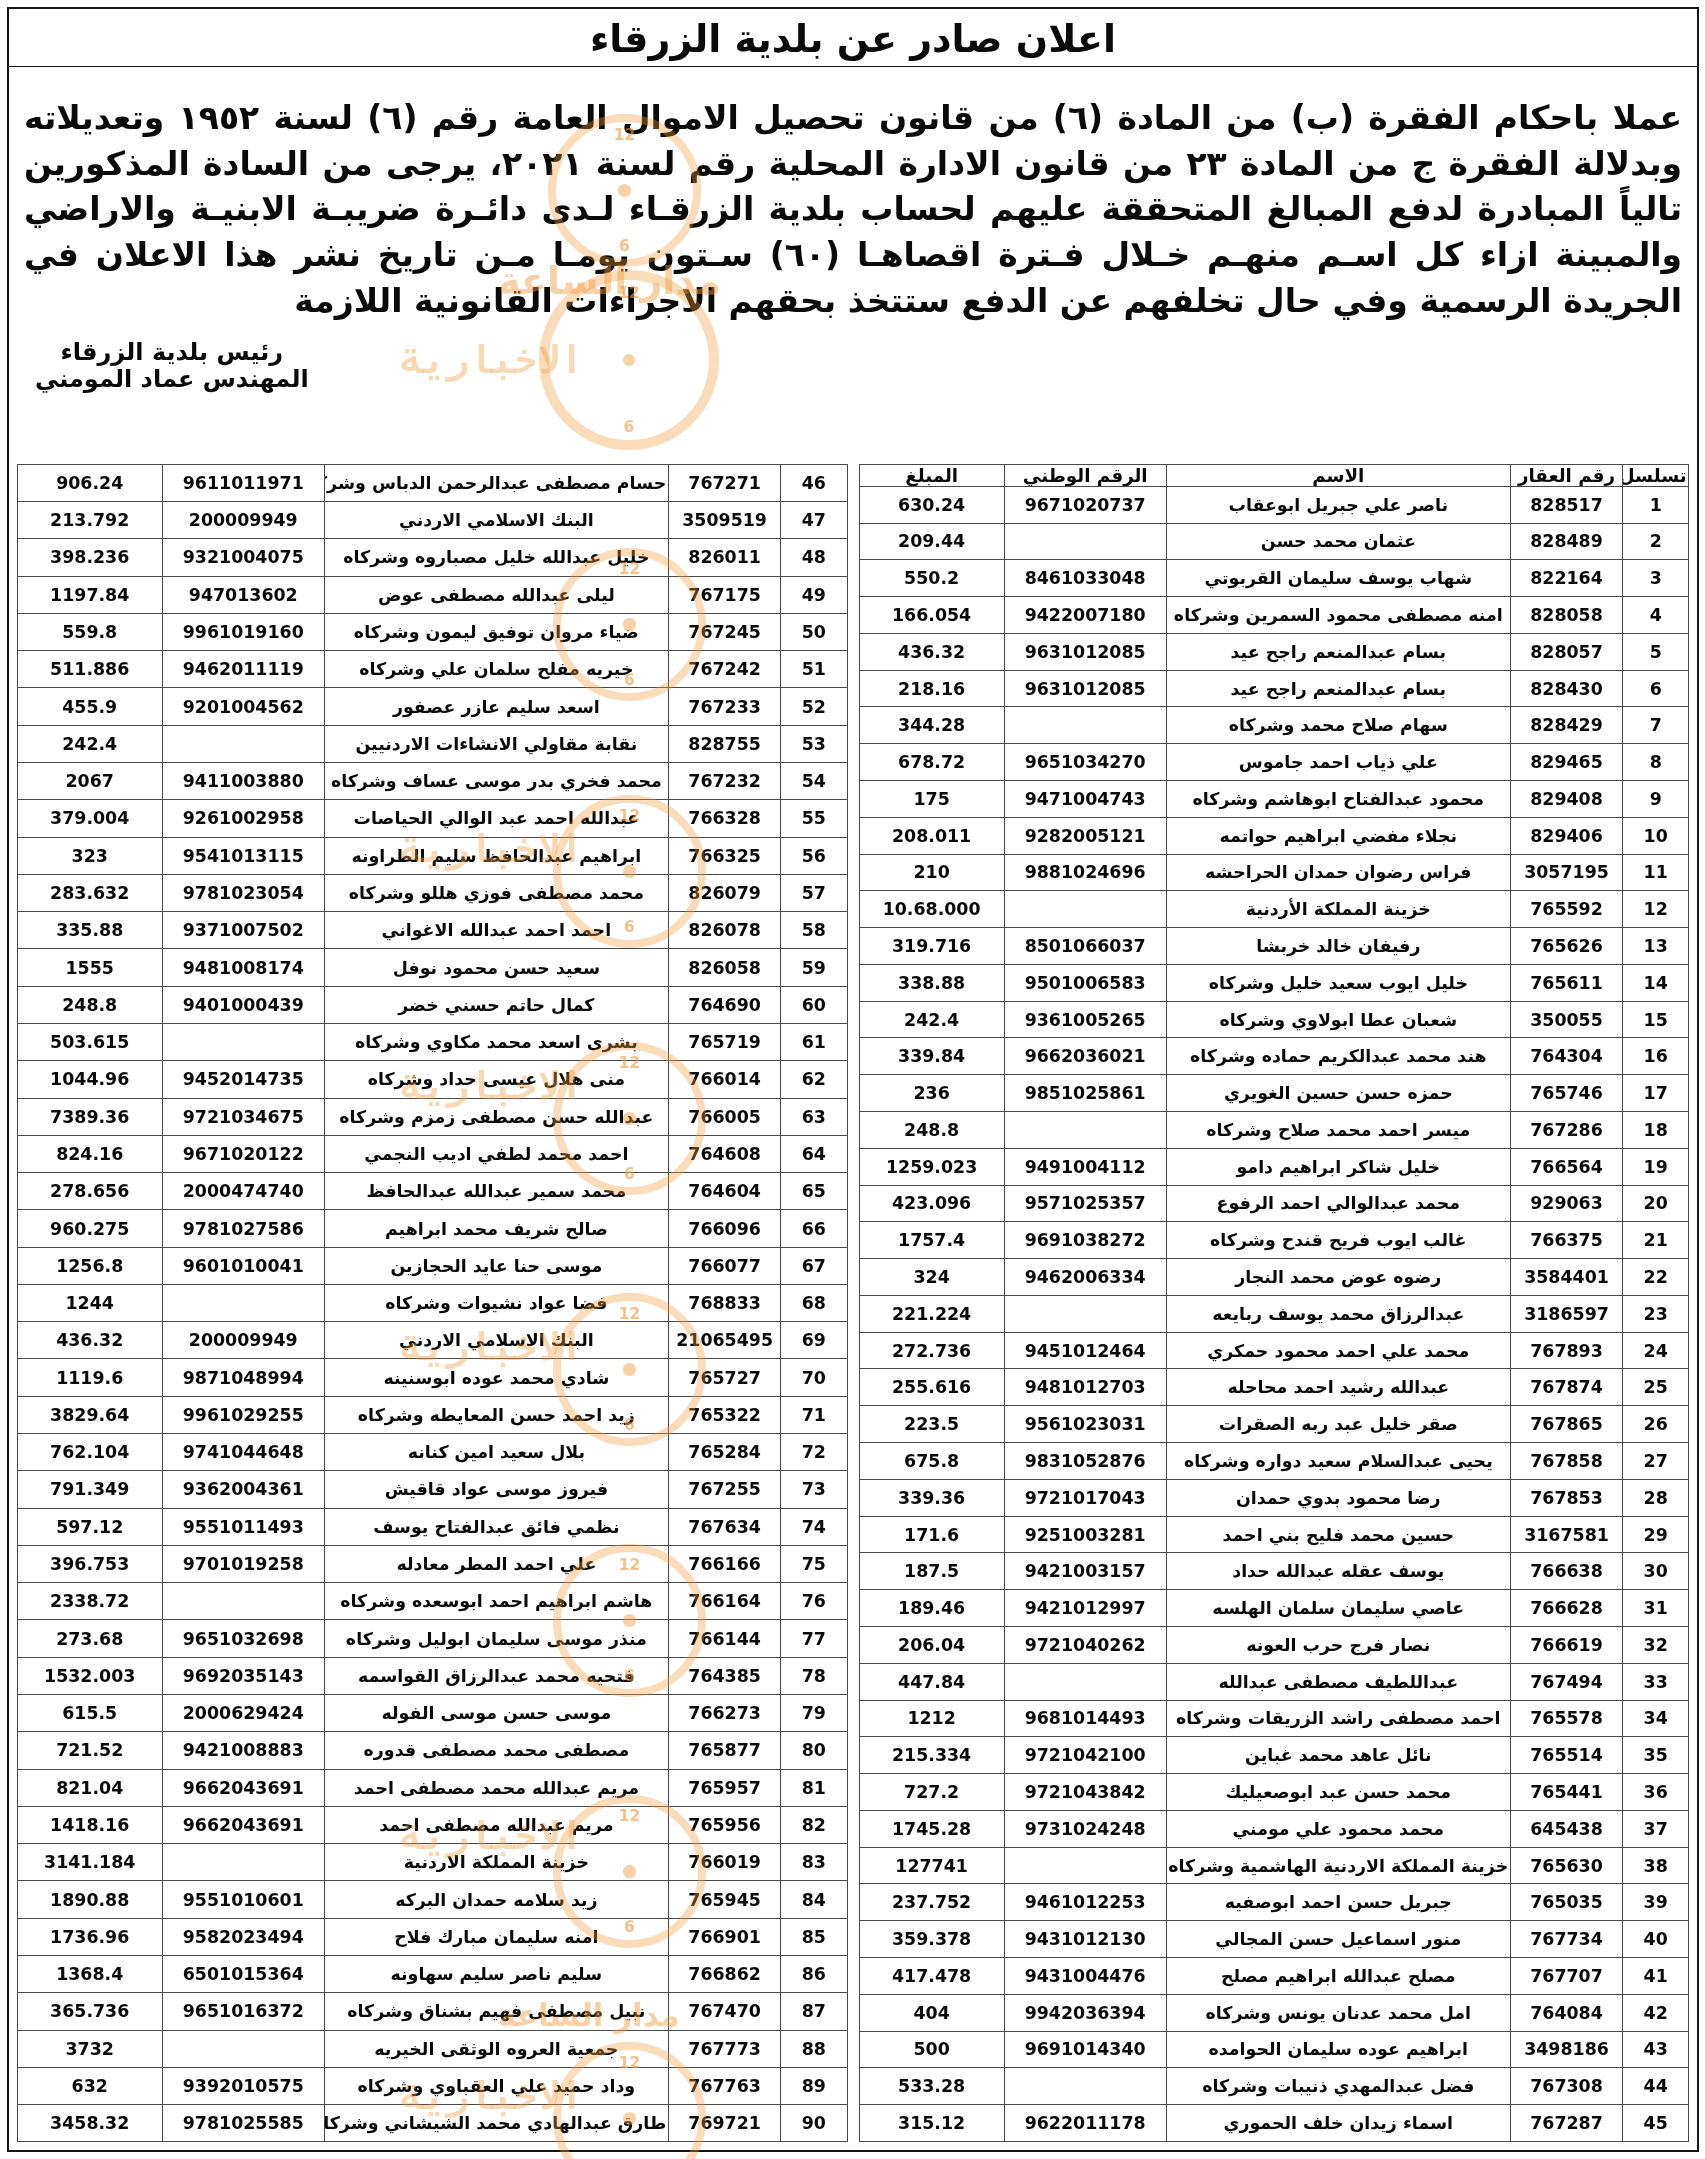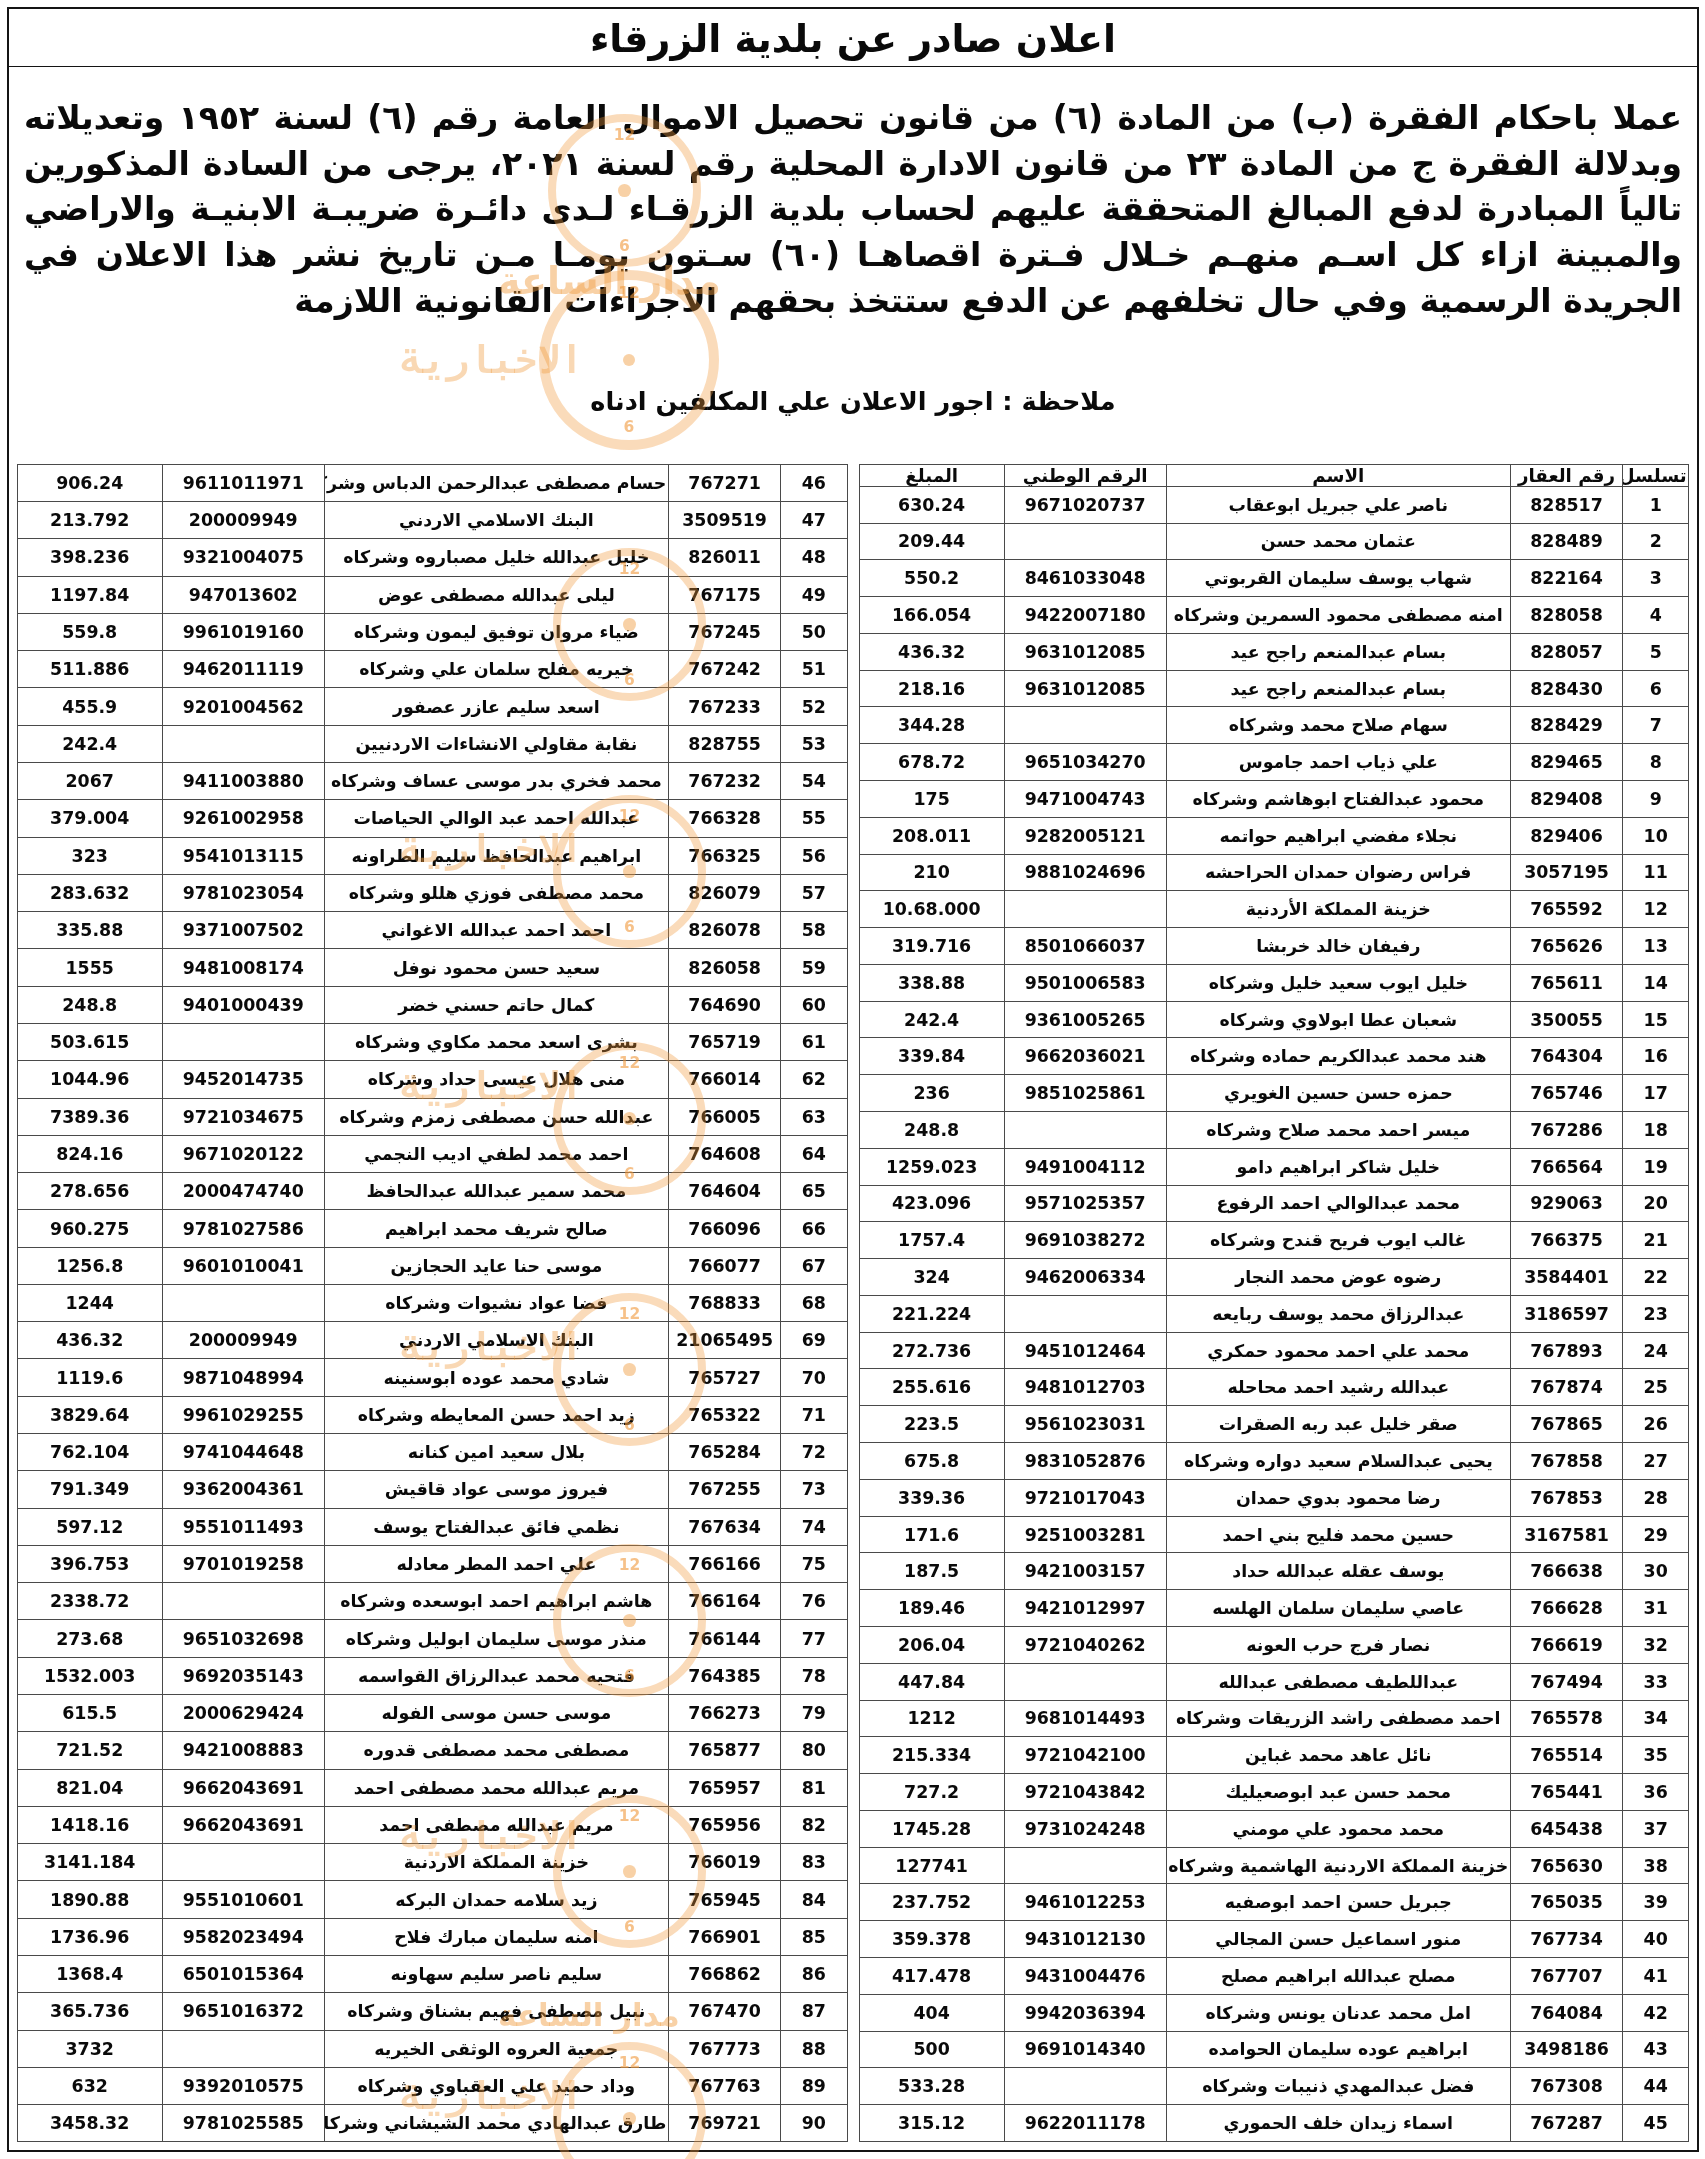--- a/index.html
+++ b/index.html
@@ -79,21 +79,24 @@
 </head>
 <body>
 
 <div class="frame">
 
   <div class="title">اعلان صادر عن بلدية الزرقاء</div>
 
   <div class="para">عملا باحكام الفقرة (ب) من المادة (٦) من قانون تحصيل الاموال العامة رقم (٦) لسنة ١٩٥٢ وتعديلاته وبدلالة الفقرة ج من المادة ٢٣ من قانون الادارة المحلية رقم لسنة ٢٠٢١، يرجى من السادة المذكورين تالياً المبادرة لدفع المبالغ المتحققة عليهم لحساب بلدية الزرقـاء لـدى دائـرة ضريبـة الابنيـة والاراضي والمبينة ازاء كل اسـم منهـم خـلال فـترة اقصاهـا (٦٠) سـتون يومـا مـن تاريخ نشر هذا الاعلان في الجريدة الرسمية وفي حال تخلفهم عن الدفع ستتخذ بحقهم الاجراءات القانونية اللازمة</div>
 
   <div class="sigrow">
-    <div class="note">ملاحظة : اجور الاعلان علي المكلفين ادناه</div>
+    <div class="signature">
+      <div>رئيس بلدية الزرقاء</div>
+      <div>المهندس عماد المومني</div>
+    </div>
   </div>
 
   <div class="tables">
 
     <div class="half">
       <table>
         <colgroup>
           <col class="w-serial">
             <col class="w-property">
             <col class="w-name">

